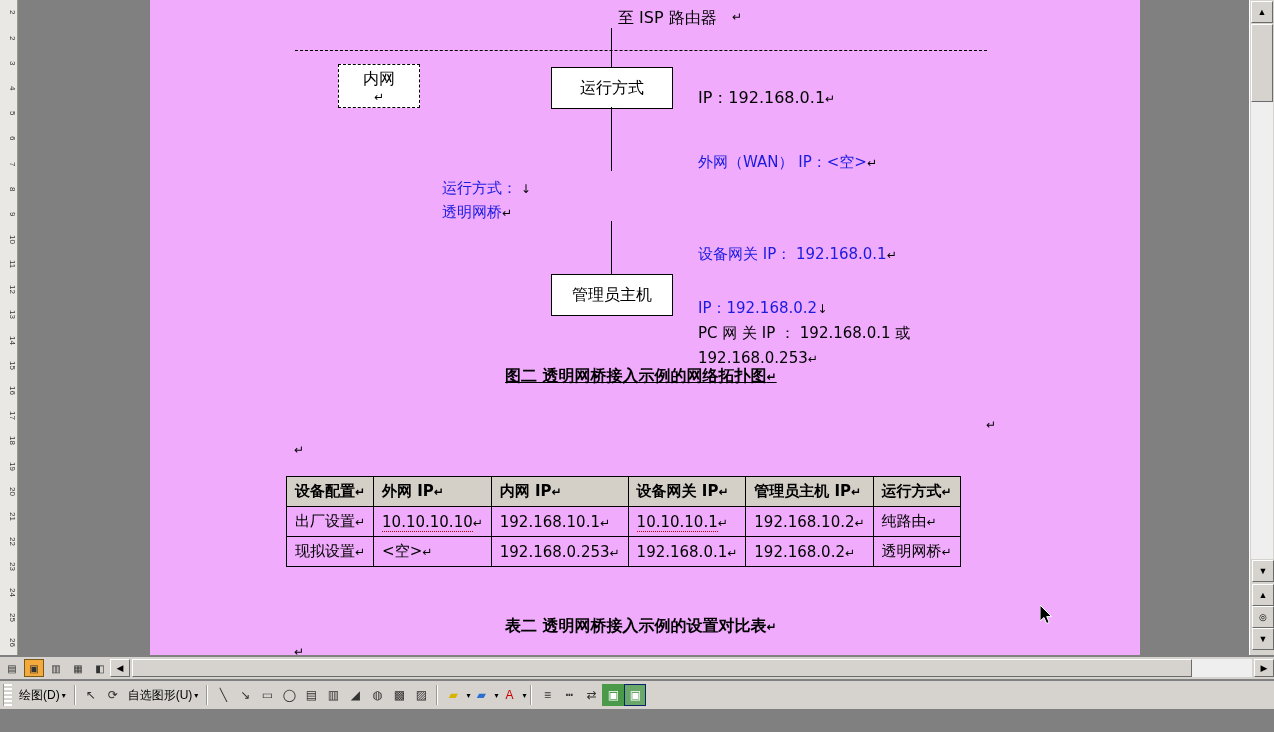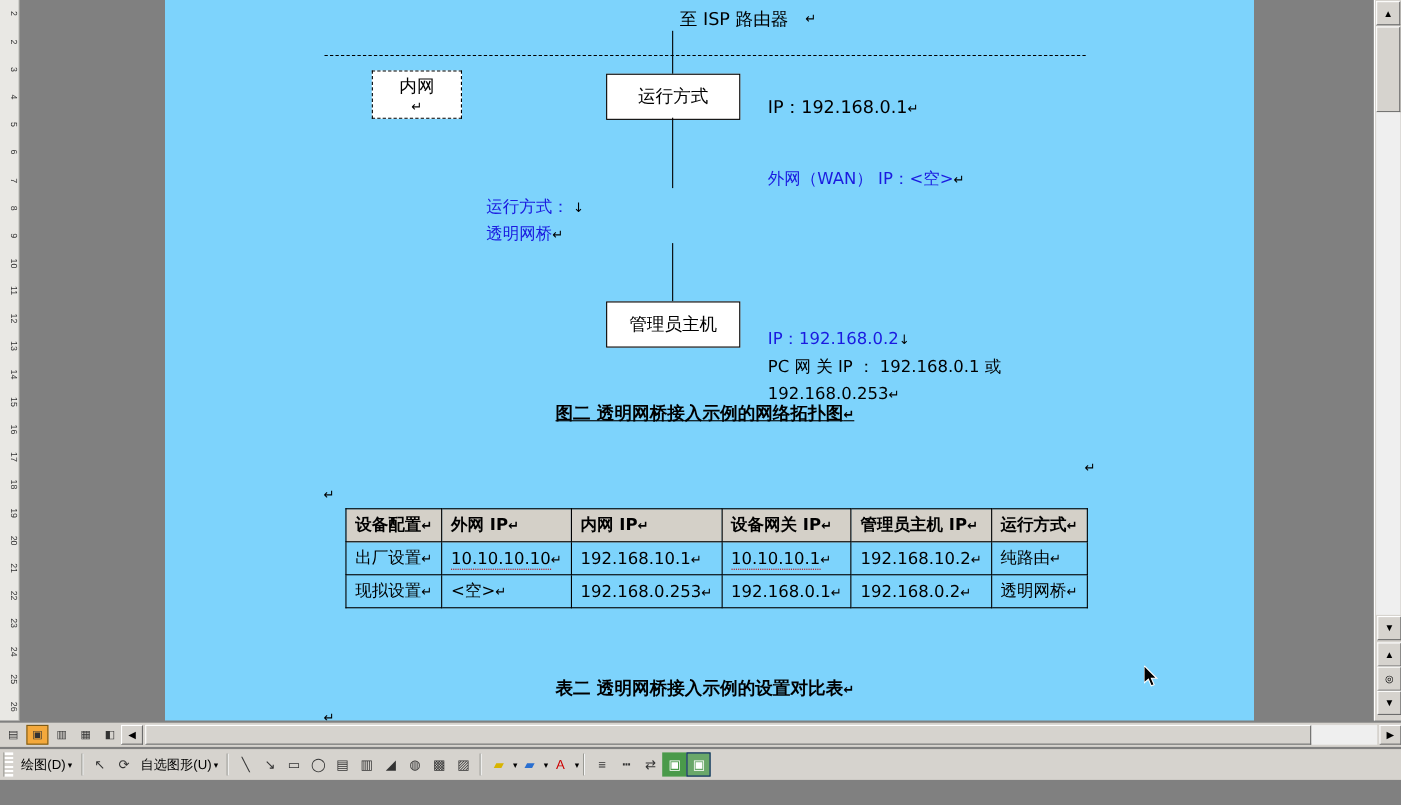--- a/index.html
+++ b/index.html
@@ -21,21 +21,21 @@
     color:#333;text-align:center;line-height:12px;
     writing-mode:vertical-rl;transform:none;
   }
   #ruler-v-fill{position:absolute;left:0;top:0;width:18px;height:655px;}
   
   #gutter-left{position:absolute;left:18px;top:0;width:132px;height:655px;background:#808080;}
   #gutter-right{position:absolute;left:1140px;top:0;width:110px;height:655px;background:#808080;}
   
   #page{
     position:absolute;left:150px;top:0;width:990px;height:655px;
-    background:#7dd3fc;overflow:hidden;
+    background:#f0abfc;overflow:hidden;
   }
   
   #scrollbar-v{
     position:absolute;right:0;top:0;width:24px;height:655px;
     background:#d6d3ce;border-left:1px solid #ffffff;
   }
   .sb-btn{
     width:22px;height:22px;margin:1px;background:#d6d3ce;
     border:1px solid #fff;border-right-color:#6b6b6b;border-bottom-color:#6b6b6b;
     display:flex;align-items:center;justify-content:center;
@@ -88,21 +88,21 @@
     position:absolute;border:1px solid #000;background:#fff;
     display:flex;align-items:center;justify-content:center;
     font-size:16px;font-family:"DejaVu Sans", sans-serif;color:#000;
   }
   .node.dashed{border:1px dashed #000;flex-direction:column;}
   .vline{position:absolute;width:1px;background:#000;}
   .hdash{position:absolute;height:0;border-top:1px dashed #000;}
   .lbl{position:absolute;white-space:nowrap;}
   
   #cmp-table{
-    position:absolute;left:136px;top:462px;border-collapse:collapse;margin-left:28px;
+    position:absolute;left:136px;top:476px;border-collapse:collapse;
   }
   #cmp-table td,#cmp-table th{
     border:1px solid #000;padding:5px 8px;font-size:15px;
     font-family:"DejaVu Sans", sans-serif;color:#000;text-align:left;
     white-space:nowrap;
   }
   #cmp-table thead td{background:#d4d0c8;font-weight:bold;}
   .mono-under{border-bottom:1px dotted #c00;}
   .caption{position:absolute;font-weight:bold;font-size:16px;font-family:"DejaVu Sans", sans-serif;color:#000;white-space:nowrap;}
   .pilcrow{color:#000;font-size:12px;}
@@ -166,20 +166,21 @@
   <div class="lbl doc-text" style="left:548px;top:88px;font-size:16px;"><span class="cjk">IP：192.168.0.1</span><span class="pilcrow">↵</span></div>
 
   <div class="vline" style="left:461px;top:107px;height:64px;"></div>
 
   <div class="lbl blue cjk" style="left:548px;top:153px;font-size:15px;"><span>外网（WAN） IP：&lt;空&gt;</span><span class="pilcrow">↵</span></div>
 
   <div class="lbl blue cjk" style="left:292px;top:179px;font-size:15px;"><span>运行方式：</span><span class="pilcrow"> ↓</span></div>
   <div class="lbl blue cjk" style="left:292px;top:203px;font-size:15px;"><span>透明网桥</span><span class="pilcrow">↵</span></div>
 
 
+  <div class="lbl blue cjk" style="left:548px;top:245px;font-size:15px;"><span>设备网关 IP： 192.168.0.1</span><span class="pilcrow">↵</span></div>
 
   <div class="vline" style="left:461px;top:221px;height:53px;"></div>
 
   <div class="node" style="left:401px;top:274px;width:120px;height:40px;">
     <span>管理员主机</span>
   </div>
 
   <div class="lbl blue cjk" style="left:548px;top:299px;font-size:15px;"><span>IP：192.168.0.2</span><span class="pilcrow">↓</span></div>
   <div class="lbl cjk" style="left:548px;top:324px;font-size:15px;">PC 网 关 IP ： 192.168.0.1 或</div>
   <div class="lbl cjk" style="left:548px;top:349px;font-size:15px;"><span>192.168.0.253</span><span class="pilcrow">↵</span></div>

